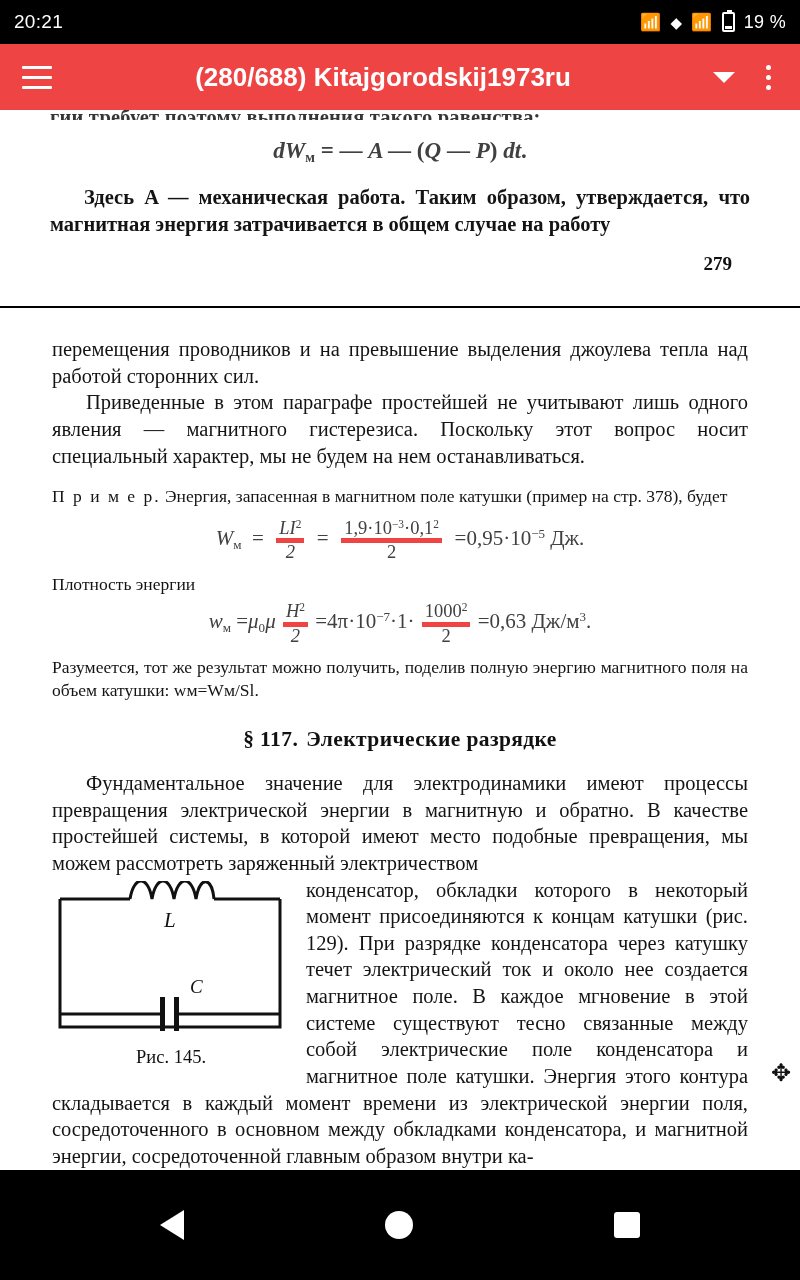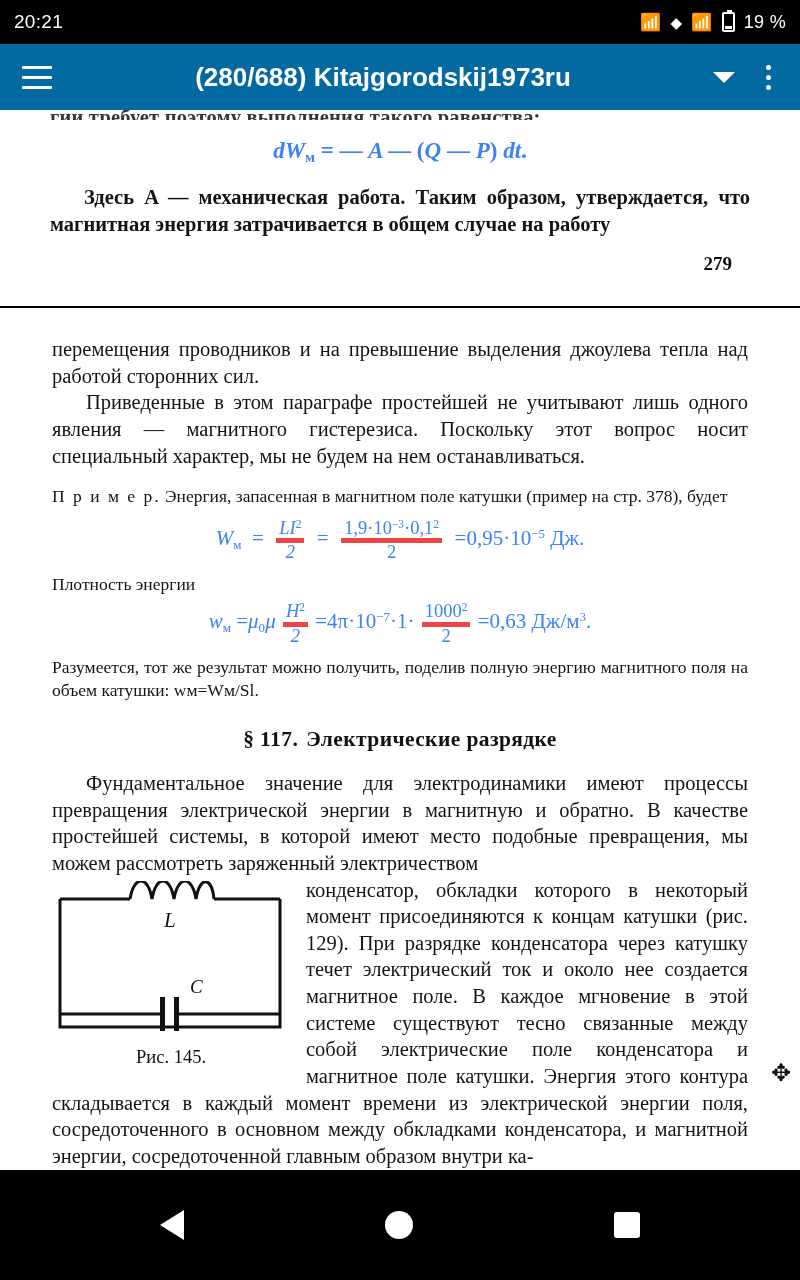--- a/index.html
+++ b/index.html
@@ -57,21 +57,21 @@
     content: "";
     position: absolute;
     left: 1px; right: 1px; bottom: 1px;
     height: 19%;
     background: #fff;
   }
 
   
   .appbar {
     height: 66px;
-    background: #0369a1;
+    background: #ef4444;
     color: #fff;
     display: flex;
     align-items: center;
     padding: 0 10px;
   }
   .hamburger {
     width: 54px; height: 54px;
     display: flex; flex-direction: column;
     justify-content: center; align-items: center;
     gap: 7px;
@@ -167,21 +167,21 @@
     top: -4px;
     opacity: .85;
     letter-spacing: .2px;
   }
   .formula {
     text-align: center;
     font-family: "Liberation Serif", serif;
     font-style: italic;
     font-size: 23px;
     margin: 14px 0 18px 0;
-    color: #3b82f6;
+    color: #404040;
   }
   .formula .up { font-style: normal; }
   .pagenum {
     text-align: right;
     font-family: "Liberation Serif", serif;
     font-size: 19px;
     margin-top: 16px;
     padding-right: 18px;
   }
   .example-label {

